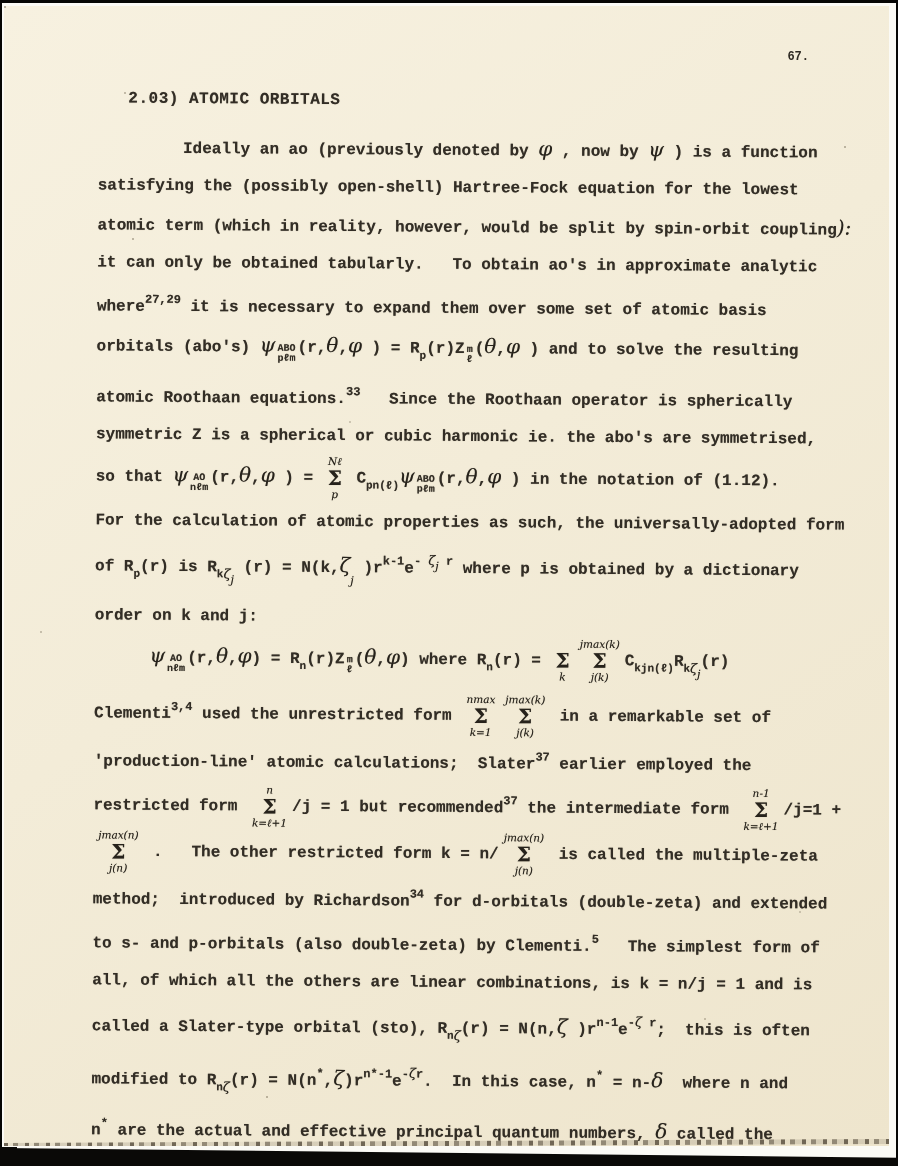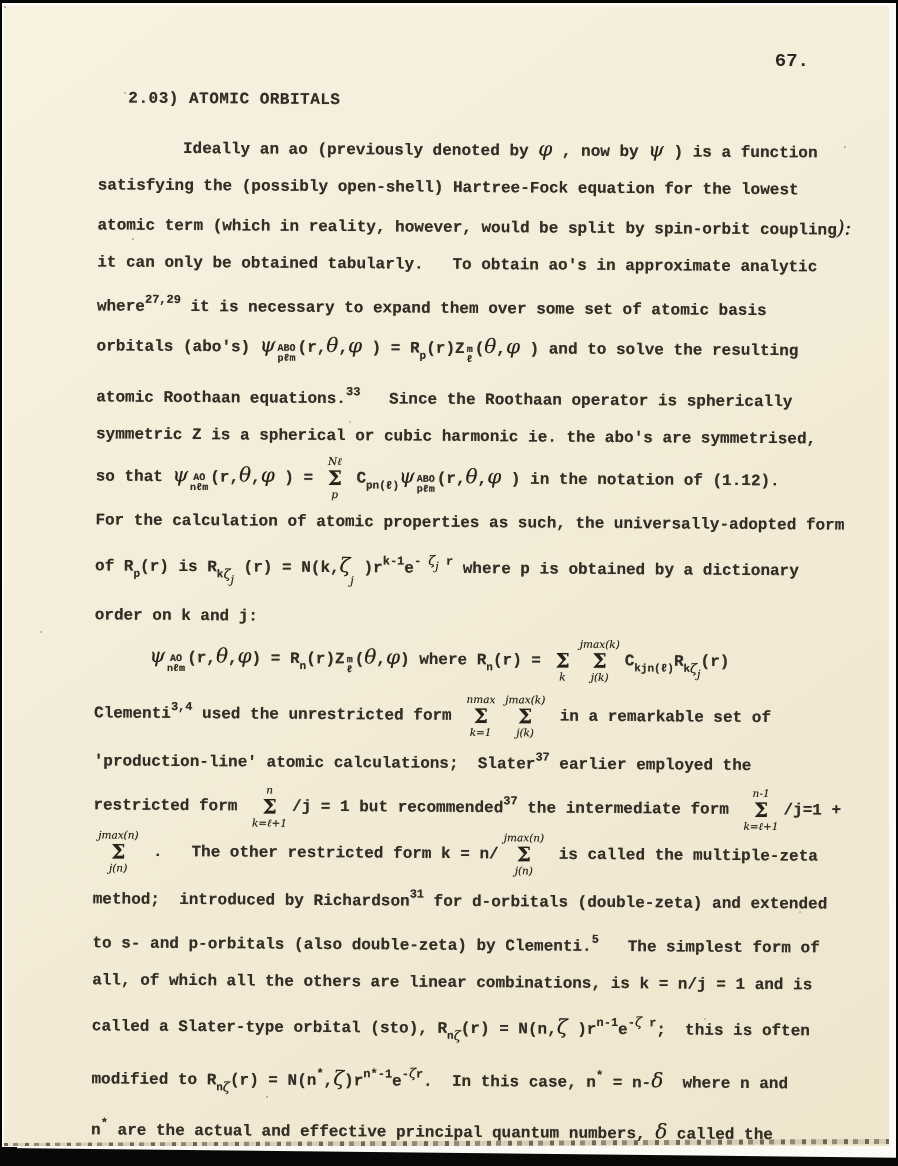--- a/index.html
+++ b/index.html
@@ -34,21 +34,21 @@
   .speckles{position:absolute;left:0;top:0;width:2px;height:2px;border-radius:50%;
     background:rgba(95,85,65,.55);
     box-shadow:128px 232px 0 rgba(95,85,65,.5), 345px 415px 0 rgba(95,85,65,.35),
       840px 140px 0 rgba(95,85,65,.5), 36px 625px 0 rgba(95,85,65,.4),
       262px 1090px 0 rgba(95,85,65,.5), 455px 1148px 0 rgba(70,60,45,.6),
       620px 520px 0 rgba(95,85,65,.3), 120px 86px 0 rgba(95,85,65,.45),
       795px 905px 0 rgba(95,85,65,.35), 700px 1012px 0 rgba(95,85,65,.4);
   }
   .page-number{
     position:absolute;top:44px;right:80px;
-    font-size:19px;font-weight:600;color:#2e2a23;
+    font-size:12px;font-weight:600;color:#2e2a23;
   }
   .typed{
     position:absolute;left:0;top:0;right:0;bottom:0;
     padding:74px 12px 0 95px;
     color:#322d25;font-size:16px;font-weight:600;
     transform:rotate(0.4deg);transform-origin:40px 0;
     text-shadow:0 0 .7px rgba(45,40,30,.55);
   }
   .heading{line-height:37px;margin-left:30px;margin-bottom:10px;letter-spacing:.5px;}
   .line{white-space:pre;min-height:37px;line-height:37px;}
@@ -91,21 +91,21 @@
         <div class="line"><span class="seg-n">symmetric Z is a spherical or cubic harmonic ie. the abo's are symmetrised,</span></div>
         <div class="line"><span class="seg-n">so that </span><span class="seg-h">ψ</span><span class="stack"><span>AO</span><span>nℓm</span></span><span class="seg-n">(r,</span><span class="seg-h">θ</span><span class="seg-n">,</span><span class="seg-h">φ</span><span class="seg-n"> ) = </span><span class="sum"><span class="sum-top">Nℓ</span><span class="sum-sigma">Σ</span><span class="sum-bot">p</span></span><span class="seg-n"> C</span><span class="seg-sub">pn(ℓ)</span><span class="seg-h">ψ</span><span class="stack"><span>ABO</span><span>pℓm</span></span><span class="seg-n">(r,</span><span class="seg-h">θ</span><span class="seg-n">,</span><span class="seg-h">φ</span><span class="seg-n"> ) in the notation of (1.12).</span></div>
         <div class="line"><span class="seg-n">For the calculation of atomic properties as such, the universally-adopted form</span></div>
         <div class="line"><span class="seg-n">of R</span><span class="seg-sub">p</span><span class="seg-n">(r) is R</span><span class="seg-sub">k</span><span class="seg-hsub">ζ</span><span class="seg-hlow">j</span><span class="seg-n"> (r) = N(k,</span><span class="seg-h">ζ</span><span class="seg-hlow">j</span><span class="seg-n"> )r</span><span class="seg-sup">k-1</span><span class="seg-n">e</span><span class="seg-sup">- </span><span class="seg-hsup">ζ</span><span class="seg-hmid">j</span><span class="seg-sup"> r</span><span class="seg-n"> where p is obtained by a dictionary</span></div>
         <div class="line"><span class="seg-n">order on k and j:</span></div>
         <div class="line" style="margin-left: 55px;"><span class="seg-h">ψ</span><span class="stack"><span>AO</span><span>nℓm</span></span><span class="seg-n">(r,</span><span class="seg-h">θ</span><span class="seg-n">,</span><span class="seg-h">φ</span><span class="seg-n">) = R</span><span class="seg-sub">n</span><span class="seg-n">(r)Z</span><span class="stack"><span>m</span><span>ℓ</span></span><span class="seg-n">(</span><span class="seg-h">θ</span><span class="seg-n">,</span><span class="seg-h">φ</span><span class="seg-n">) where R</span><span class="seg-sub">n</span><span class="seg-n">(r) = </span><span class="sum"><span class="sum-top"> </span><span class="sum-sigma">Σ</span><span class="sum-bot">k</span></span><span class="sum"><span class="sum-top">jmax(k)</span><span class="sum-sigma">Σ</span><span class="sum-bot">j(k)</span></span><span class="seg-n">C</span><span class="seg-sub">kjn(ℓ)</span><span class="seg-n">R</span><span class="seg-sub">k</span><span class="seg-hsub">ζ</span><span class="seg-hlow">j</span><span class="seg-n">(r)</span></div>
         <div class="line"><span class="seg-n">Clementi</span><span class="seg-sup">3,4</span><span class="seg-n"> used the unrestricted form </span><span class="sum"><span class="sum-top">nmax</span><span class="sum-sigma">Σ</span><span class="sum-bot">k=1</span></span><span class="sum"><span class="sum-top">jmax(k)</span><span class="sum-sigma">Σ</span><span class="sum-bot">j(k)</span></span><span class="seg-n"> in a remarkable set of</span></div>
         <div class="line"><span class="seg-n">'production-line' atomic calculations;  Slater</span><span class="seg-sup">37</span><span class="seg-n"> earlier employed the</span></div>
         <div class="line"><span class="seg-n">restricted form </span><span class="sum"><span class="sum-top">n</span><span class="sum-sigma">Σ</span><span class="sum-bot">k=ℓ+1</span></span><span class="seg-n">/j = 1 but recommended</span><span class="seg-sup">37</span><span class="seg-n"> the intermediate form </span><span class="sum"><span class="sum-top">n-1</span><span class="sum-sigma">Σ</span><span class="sum-bot">k=ℓ+1</span></span><span class="seg-n">/j=1 +</span></div>
         <div class="line"><span class="sum"><span class="sum-top">jmax(n)</span><span class="sum-sigma">Σ</span><span class="sum-bot">j(n)</span></span><span class="seg-n"> .   The other restricted form k = n/</span><span class="sum"><span class="sum-top">jmax(n)</span><span class="sum-sigma">Σ</span><span class="sum-bot">j(n)</span></span><span class="seg-n"> is called the multiple-zeta</span></div>
-        <div class="line"><span class="seg-n">method;  introduced by Richardson</span><span class="seg-sup">31</span><span class="seg-n"> for d-orbitals (double-zeta) and extended</span></div>
+        <div class="line"><span class="seg-n">method;  introduced by Richardson</span><span class="seg-sup">34</span><span class="seg-n"> for d-orbitals (double-zeta) and extended</span></div>
         <div class="line"><span class="seg-n">to s- and p-orbitals (also double-zeta) by Clementi.</span><span class="seg-sup">5</span><span class="seg-n">   The simplest form of</span></div>
         <div class="line"><span class="seg-n">all, of which all the others are linear combinations, is k = n/j = 1 and is</span></div>
         <div class="line"><span class="seg-n">called a Slater-type orbital (sto), R</span><span class="seg-sub">n</span><span class="seg-hsub">ζ</span><span class="seg-n">(r) = N(n,</span><span class="seg-h">ζ</span><span class="seg-n"> )r</span><span class="seg-sup">n-1</span><span class="seg-n">e</span><span class="seg-sup">-</span><span class="seg-hsup">ζ</span><span class="seg-sup"> r</span><span class="seg-n">;  this is often</span></div>
         <div class="line"><span class="seg-n">modified to R</span><span class="seg-sub">n</span><span class="seg-hsub">ζ</span><span class="seg-n">(r) = N(n</span><span class="seg-sup">*</span><span class="seg-n">,</span><span class="seg-h">ζ</span><span class="seg-n">)r</span><span class="seg-sup">n*-1</span><span class="seg-n">e</span><span class="seg-sup">-</span><span class="seg-hsup">ζ</span><span class="seg-sup">r</span><span class="seg-n">.  In this case, n</span><span class="seg-sup">*</span><span class="seg-n"> = n-</span><span class="seg-h">δ</span><span class="seg-n">  where n and</span></div>
         <div class="line"><span class="seg-n">n</span><span class="seg-sup">*</span><span class="seg-n"> are the actual and effective principal quantum numbers, </span><span class="seg-h">δ</span><span class="seg-n"> called the</span></div>
       </div>
   </div>
   <div class="torn-edge"></div>
 </div>
 

